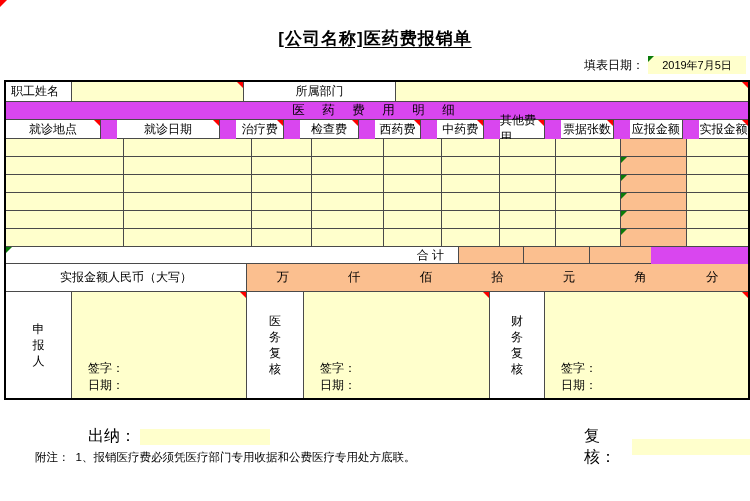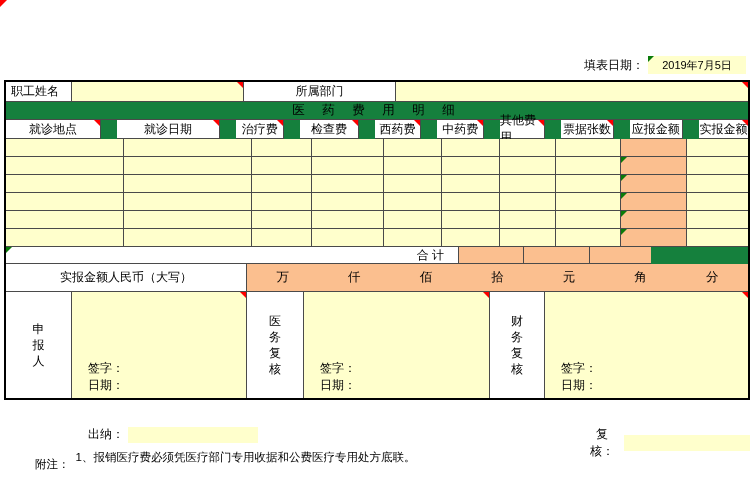--- a/index.html
+++ b/index.html
@@ -16,21 +16,21 @@
   .corner-marker{position:absolute;top:0;left:0;width:0;height:0;
     border-top:7px solid var(--red);border-right:7px solid transparent;}
 
   .title{position:absolute;top:27px;left:0;width:100%;text-align:center;
     font-size:17px;font-weight:bold;text-decoration:underline;text-underline-offset:3px;letter-spacing:1px;}
 
   .date-row{position:absolute;top:56px;right:4px;display:flex;align-items:center;gap:4px;font-size:12px;}
   .date-cell{position:relative;width:98px;height:18px;background:var(--yellow);
     display:flex;align-items:center;justify-content:center;font-size:11px;}
 
-  .form-table{position:absolute;top:80px;left:4px;width:746px;border:2px solid #000;background:#15803d;}
+  .form-table{position:absolute;top:80px;left:4px;width:746px;border:2px solid #000;background:#d946ef;}
   .row{display:flex;width:100%;}
   .cell{position:relative;display:flex;align-items:center;font-size:12px;
     border-right:1px solid var(--grid);border-bottom:1px solid var(--grid);}
   .row .cell:last-child{border-right:none;}
   .label-cell{padding-left:5px;background:#fff;}
   .center{justify-content:center;padding-left:0;}
   .input-cell{background:var(--yellow);}
   .orange-cell{background:var(--orange);}
   .r-info{height:20px;}
   .r-band{height:18px;}
@@ -47,34 +47,35 @@
   .r-sig .cell{border-bottom:none;}
   .role-cell{justify-content:center;text-align:center;background:#fff;white-space:pre-line;line-height:16px;}
   .sig-cell{align-items:flex-end;}
   .sig-lines{padding:0 0 4px 16px;line-height:17px;font-size:12px;}
 
   .red-tri{position:absolute;top:0;right:0;width:0;height:0;
     border-top:6px solid var(--red);border-left:6px solid transparent;}
   .green-tri{position:absolute;top:0;left:0;width:0;height:0;
     border-top:6px solid var(--green);border-right:6px solid transparent;}
 
-  .cashier-row{position:absolute;top:426px;left:0;width:100%;height:18px;font-size:12px;text-align:center;}
+  .cashier-row{position:absolute;top:426px;left:0;width:100%;height:18px;font-size:16px;}
   .cashier-group{position:absolute;display:flex;align-items:center;gap:4px;}
   .mini-input{width:130px;height:16px;background:var(--yellow);}
 
   .notes{position:absolute;top:446px;left:35px;display:flex;font-size:11.5px;line-height:23px;}
-  .notes-label{margin-right:6px;margin-top:7px;}
+  .notes-label{margin-right:6px;}
 </style>
 </head>
 <body>
 
 <div class="page">
 
   <div class="corner-marker"></div>
 
+  <h1 class="title">[公司名称]医药费报销单</h1>
 
   <div class="date-row">
     <span>填表日期：</span>
     <div class="date-cell">
       <span class="green-tri"></span>
       <span>2019年7月5日</span>
     </div>
   </div>
 
   <div class="form-table">

